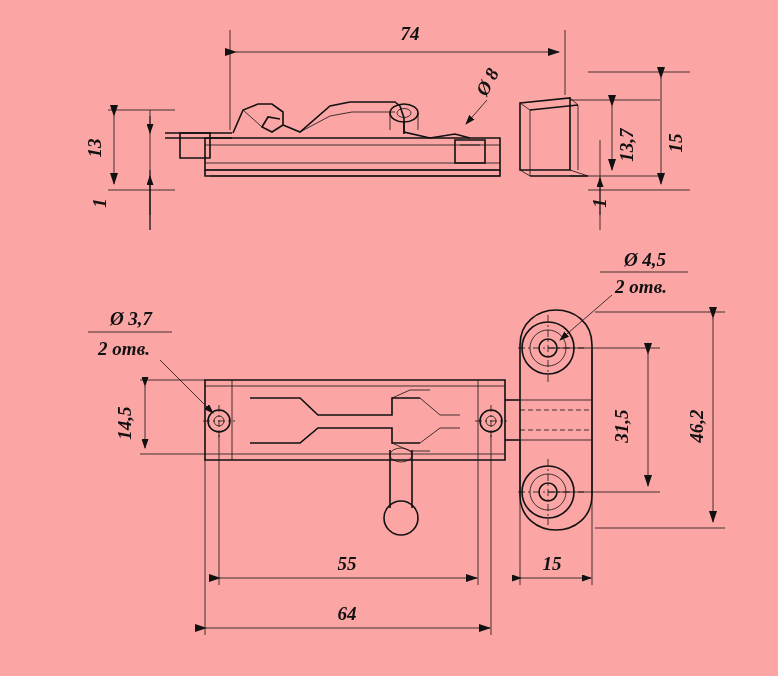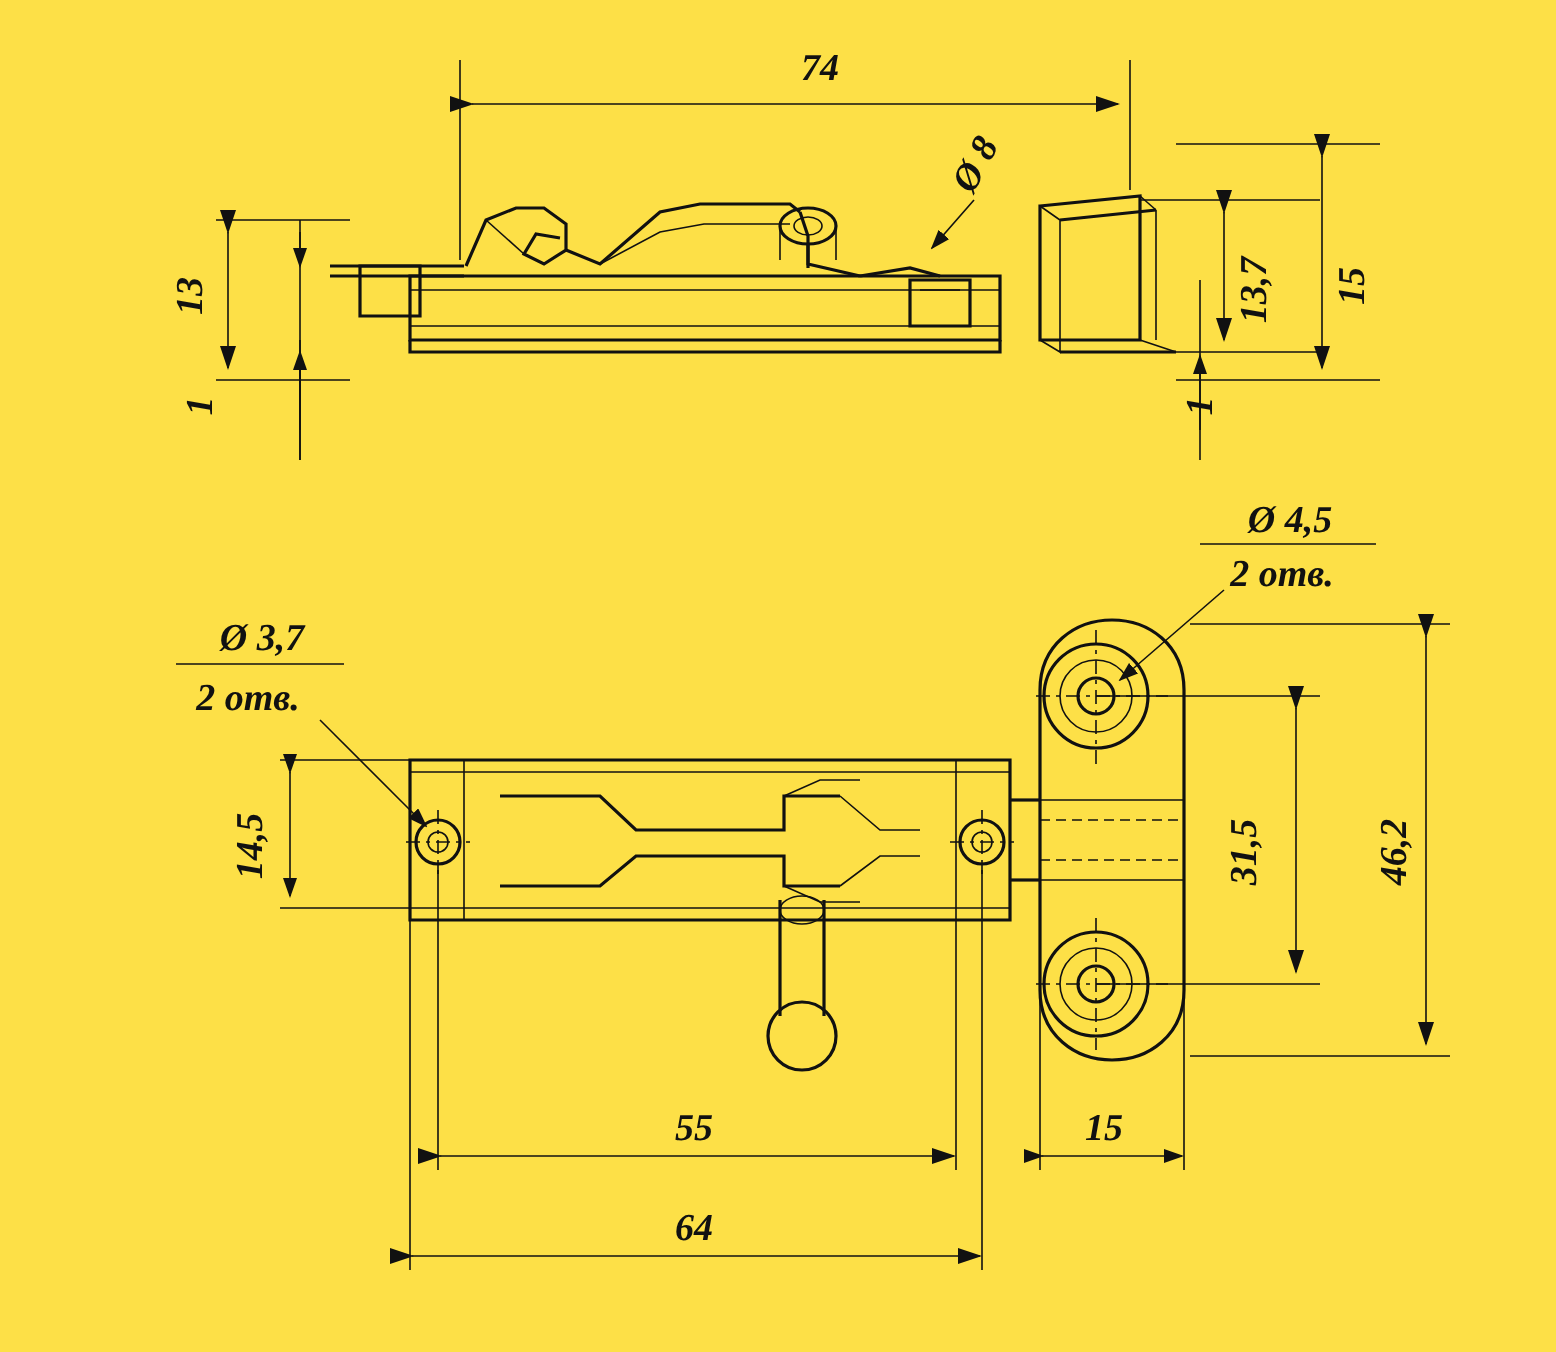--- a/index.html
+++ b/index.html
@@ -10,21 +10,21 @@
   body {
     width: 778px;
     height: 676px;
     font-family: "Liberation Sans", sans-serif;
     overflow: hidden;
   }
   #drawing-root {
     position: relative;
     width: 778px;
     height: 676px;
-    background: #fde047;
+    background: #fca5a5;
     text-align: right;
   }
   svg.dwg {
     position: absolute;
     left: 0;
     top: 0;
     width: 778px;
     height: 676px;
   }
   .dim-text {

